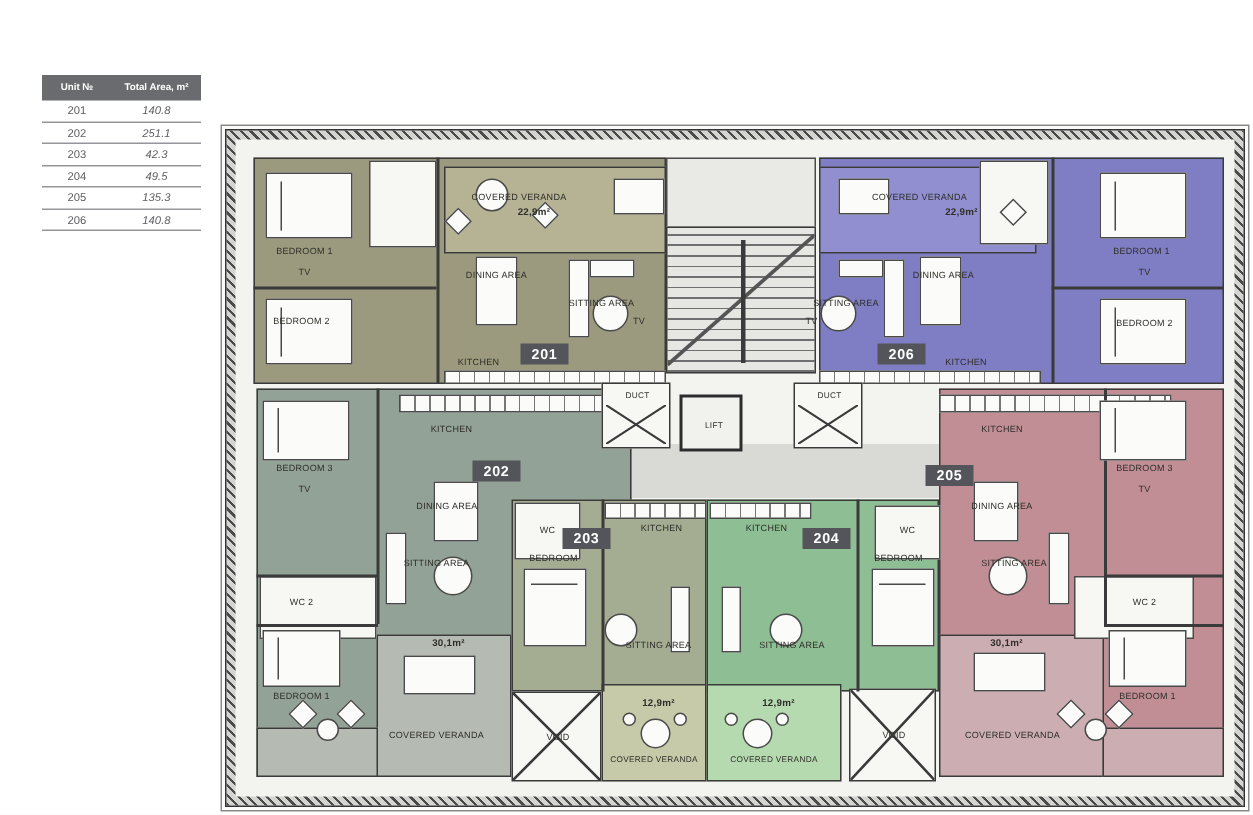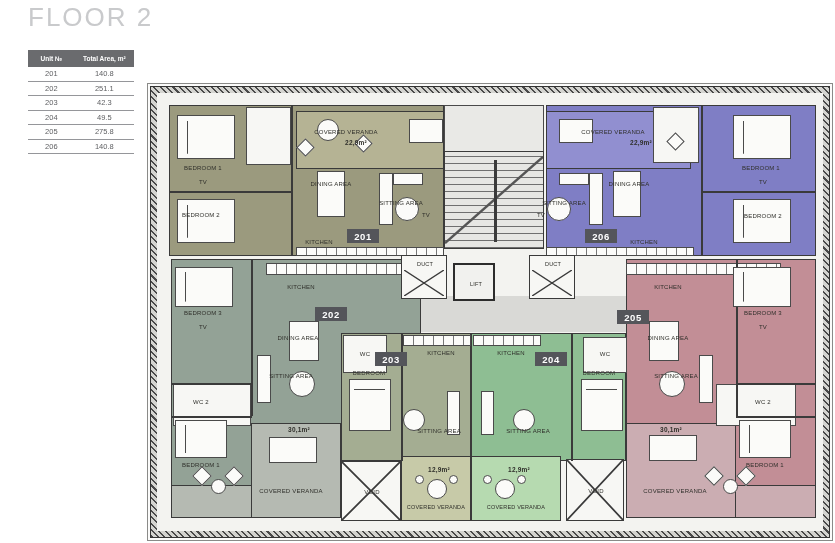--- a/index.html
+++ b/index.html
@@ -6,21 +6,21 @@
   #stage{position:relative;width:835px;height:543px;background:#fff;overflow:hidden;}
   #stage *{box-sizing:border-box;}
   .title{position:absolute;left:28px;top:2px;font-size:26px;letter-spacing:2px;color:#c9cacc;font-weight:400;}
   
   .atable{position:absolute;left:28px;top:50px;width:106px;font-family:"Liberation Sans",sans-serif;}
   .thead{display:flex;background:#6a6b6e;color:#fff;height:17px;align-items:center;font-size:6.5px;font-weight:bold;}
   .th{width:44%;text-align:center;}
   .th2{width:56%;text-align:center;}
   .trow{display:flex;height:14.5px;align-items:center;border-bottom:1.5px solid #95969a;font-size:7.5px;color:#5f6063;}
   .td-unit{width:44%;text-align:center;}
-  .td-area{width:56%;text-align:center;}
+  .td-area{width:56%;text-align:center;font-style:italic;}
   
   .plan{position:absolute;left:150px;top:86px;width:680px;height:452px;
         background:repeating-linear-gradient(45deg,#4a4a4a 0 1.5px,#d4d4d0 1.5px 4.5px);
         border:1px solid #333;box-shadow:0 0 0 2px #fbfbfa,0 0 0 3px #8a8a88;}
   .inner{position:absolute;left:6px;top:6px;right:6px;bottom:6px;background:#f3f3f0;}
   .unit{position:absolute;border:1.6px solid #3a3a3a;}
   .sub{position:absolute;border:1px solid #3a3a3a;}
   .pod{position:absolute;background:#f7f7f4;border:1px solid #4a4a4a;z-index:12;}
   .counter{position:absolute;background:#fbfbf9;border:1px solid #4a4a4a;z-index:12;
            background-image:repeating-linear-gradient(90deg,transparent 0 9px,#777 9px 10px);}
@@ -45,21 +45,20 @@
           background-image:repeating-linear-gradient(0deg,#6f6f6f 0 1px,transparent 1px 7px);}
   .stairs svg{position:absolute;left:0;top:0;width:100%;height:100%;}
   .corr{position:absolute;background:#d9d9d6;z-index:3;}
   .landing{position:absolute;background:#e9e9e6;z-index:3;border:1px solid #4a4a4a;}
 </style>
 </head>
 <body>
 
 <div id="stage">
 
-  <div class="title">FLOOR 2</div>
 
   <div class="atable">
     <div class="thead">
       <div class="th">Unit №</div>
       <div class="th2">Total Area, m²</div>
     </div>
     <div class="trow">
       <div class="td-unit">201</div>
       <div class="td-area">140.8</div>
     </div>
@@ -70,21 +69,21 @@
     <div class="trow">
       <div class="td-unit">203</div>
       <div class="td-area">42.3</div>
     </div>
     <div class="trow">
       <div class="td-unit">204</div>
       <div class="td-area">49.5</div>
     </div>
     <div class="trow">
       <div class="td-unit">205</div>
-      <div class="td-area">275.8</div>
+      <div class="td-area">135.3</div>
     </div>
     <div class="trow">
       <div class="td-unit">206</div>
       <div class="td-area">140.8</div>
     </div>
   </div>
 
   <div class="plan">
     <div class="inner"></div>
 

